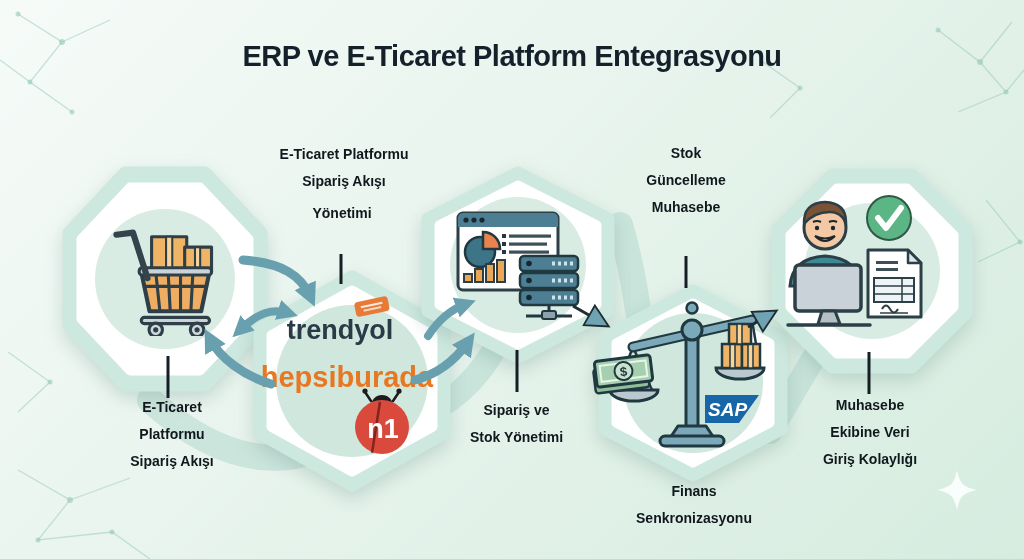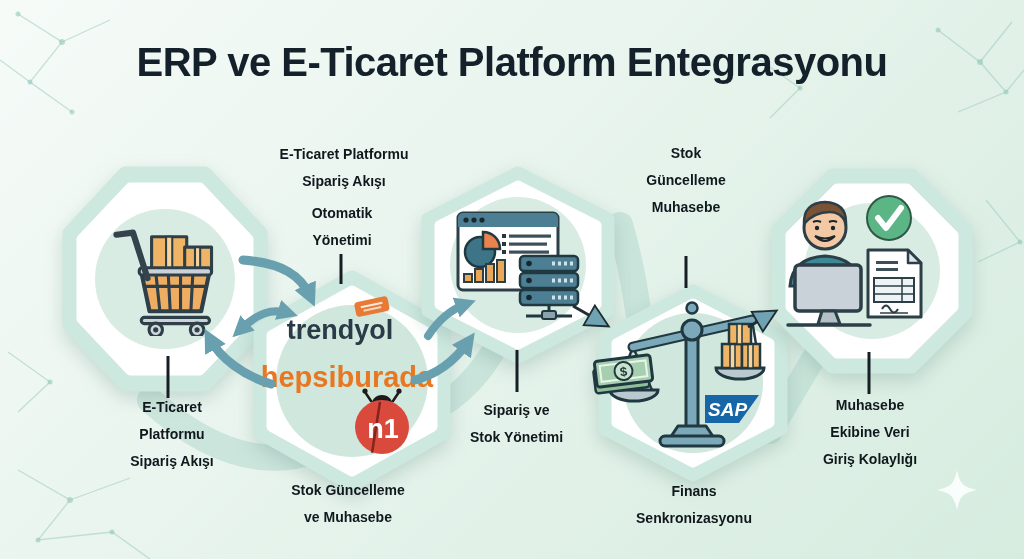--- a/index.html
+++ b/index.html
@@ -4,21 +4,21 @@
 <style>
   html,body{margin:0;padding:0;}
   .canvas{
     position:relative;width:1024px;height:559px;overflow:hidden;
     font-family:"Liberation Sans",sans-serif;
     background:linear-gradient(135deg,#f6fbf8 0%,#eaf5ef 38%,#d6ecdf 100%);
   }
   .bg-layer,.arrow-layer{position:absolute;left:0;top:0;pointer-events:none;}
   .title{
     position:absolute;left:0;right:0;top:40px;text-align:center;
-    font-size:40px;font-weight:700;color:#14212b;letter-spacing:-0.5px;margin:0;
+    font-size:29px;font-weight:700;color:#14212b;letter-spacing:-0.5px;margin:0;
   }
   .shape{position:absolute;filter:drop-shadow(0 7px 9px rgba(96,140,128,.28));}
   .shape svg{display:block;}
   .icon-abs{position:absolute;}
   .label{
     position:absolute;text-align:center;color:#10181d;
     font-weight:700;font-size:14px;line-height:27px;
   }
   .label span{display:block;}
   .label.semi{font-weight:700;}
@@ -280,40 +280,35 @@
     <path d="M573,306 L601,322" stroke="#1f2d33" stroke-width="3" fill="none" marker-end="url(#mhBig)"></path>
     <path d="M748,327 L769,315" stroke="#1f2d33" stroke-width="3" fill="none" marker-end="url(#mhBig)"></path>
   </svg>
 
   <div class="label" style="left:220px;top:141px;width:248px;">
     <span>E-Ticaret Platformu</span>
     <span>Sipariş Akışı</span>
   </div>
 
   <div class="label semi" style="left:272px;top:200px;width:140px;">
-    <span>Otomatik</span>
     <span>Yönetimi</span>
   </div>
 
   <div class="label semi" style="left:613px;top:140px;width:146px;">
     <span>Stok</span>
     <span>Güncelleme</span>
     <span>Muhasebe</span>
   </div>
 
   <div class="label semi" style="left:92px;top:394px;width:160px;">
     <span>E-Ticaret</span>
     <span>Platformu</span>
     <span>Sipariş Akışı</span>
   </div>
 
-  <div class="label semi" style="left:238px;top:477px;width:220px;">
-    <span>Stok Güncelleme</span>
-    <span>ve Muhasebe</span>
-  </div>
 
   <div class="label semi" style="left:594px;top:478px;width:200px;">
     <span>Finans</span>
     <span>Senkronizasyonu</span>
   </div>
 
   <div class="label semi" style="left:424px;top:397px;width:185px;">
     <span>Sipariş ve</span>
     <span>Stok Yönetimi</span>
   </div>

